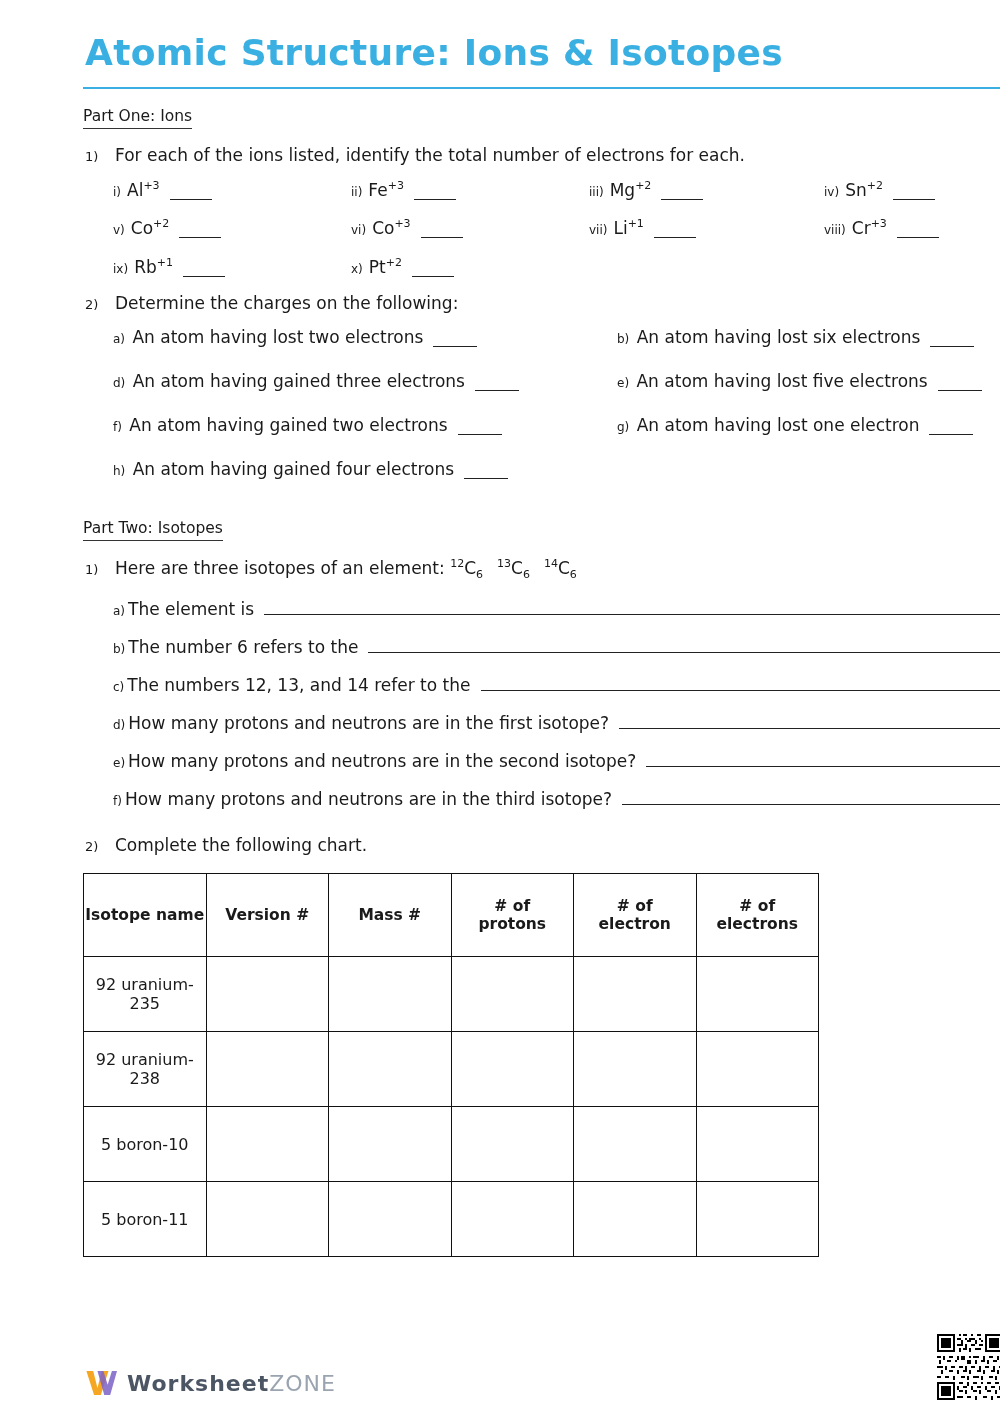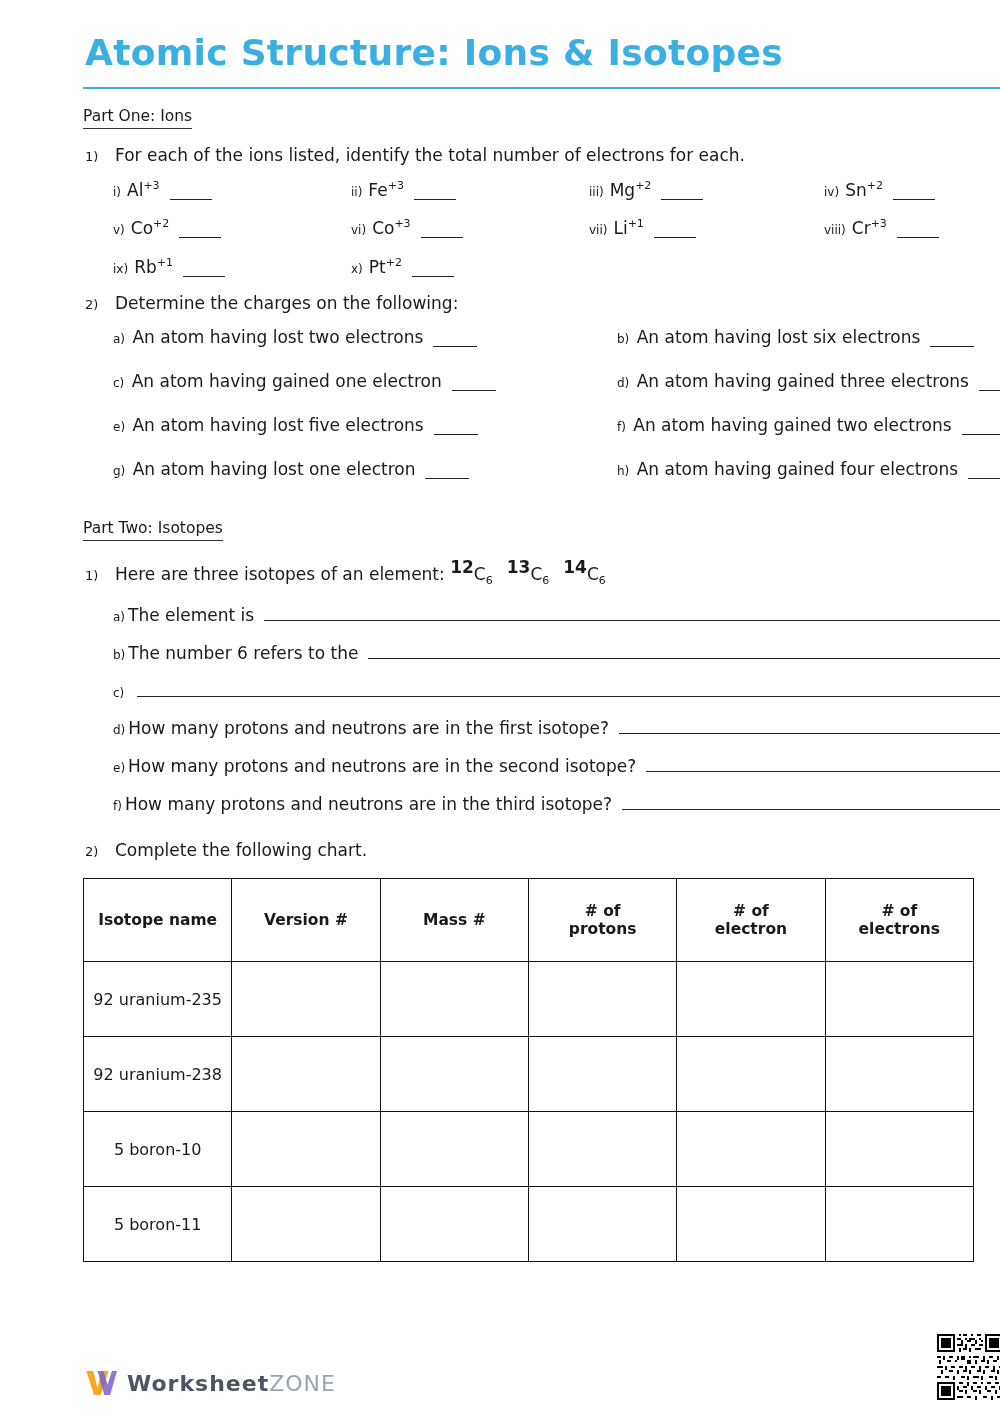--- a/index.html
+++ b/index.html
@@ -104,27 +104,27 @@
   }
   .iso-label { font-size: 12px; margin-right: 3px; }
   .iso-text { white-space: nowrap; text-align: center; }
   .long-blank {
     flex: 1 1 auto;
     border-bottom: 1.5px solid #222;
     margin-left: 10px;
     height: 17px;
     margin-right: 2px;
   }
-  .isotope-notation sup { font-size: 17px; vertical-align: super; font-weight: bold; }
+  .isotope-notation sup { font-size: 11px; vertical-align: super; }
   .isotope-notation sub { font-size: 11px; vertical-align: sub; }
   .iso-sep { display: inline-block; width: 14px; }
   table.chart {
     margin-top: 18px;
     border-collapse: collapse;
-    width: 891px;
+    width: 736px;
     table-layout: fixed;
   }
   table.chart th, table.chart td {
     border: 1.5px solid #111;
     height: 72px;
     text-align: center;
     vertical-align: middle;
     font-size: 16px;
   }
   table.chart th {
@@ -229,24 +229,20 @@
   <div class="charges-grid">
     <div class="charge-item">
       <span class="charge-rn">a)</span>
       <span>An atom having lost two electrons</span><span class="blank b-md"></span>
     </div>
     <div class="charge-item">
       <span class="charge-rn">b)</span>
       <span>An atom having lost six electrons</span><span class="blank b-md"></span>
     </div>
     <div class="charge-item">
-      <span class="charge-rn">c)</span>
-      <span>An atom having gained one electron</span><span class="blank b-md"></span>
-    </div>
-    <div class="charge-item">
       <span class="charge-rn">d)</span>
       <span>An atom having gained three electrons</span><span class="blank b-md"></span>
     </div>
     <div class="charge-item">
       <span class="charge-rn">e)</span>
       <span>An atom having lost five electrons</span><span class="blank b-md"></span>
     </div>
     <div class="charge-item">
       <span class="charge-rn">f)</span>
       <span>An atom having gained two electrons</span><span class="blank b-md"></span>
@@ -280,20 +276,21 @@
     <span class="iso-text">The element is</span>
     <span class="long-blank"></span>
   </div>
   <div class="iso-line">
     <span class="iso-label">b)</span>
     <span class="iso-text">The number 6 refers to the</span>
     <span class="long-blank"></span>
   </div>
   <div class="iso-line">
     <span class="iso-label">c)</span>
+    <span class="iso-text">The numbers 12, 13, and 14 refer to the</span>
     <span class="long-blank"></span>
   </div>
   <div class="iso-line">
     <span class="iso-label">d)</span>
     <span class="iso-text">How many protons and neutrons are in the first isotope?</span>
     <span class="long-blank"></span>
   </div>
   <div class="iso-line">
     <span class="iso-label">e)</span>
     <span class="iso-text">How many protons and neutrons are in the second isotope?</span>

